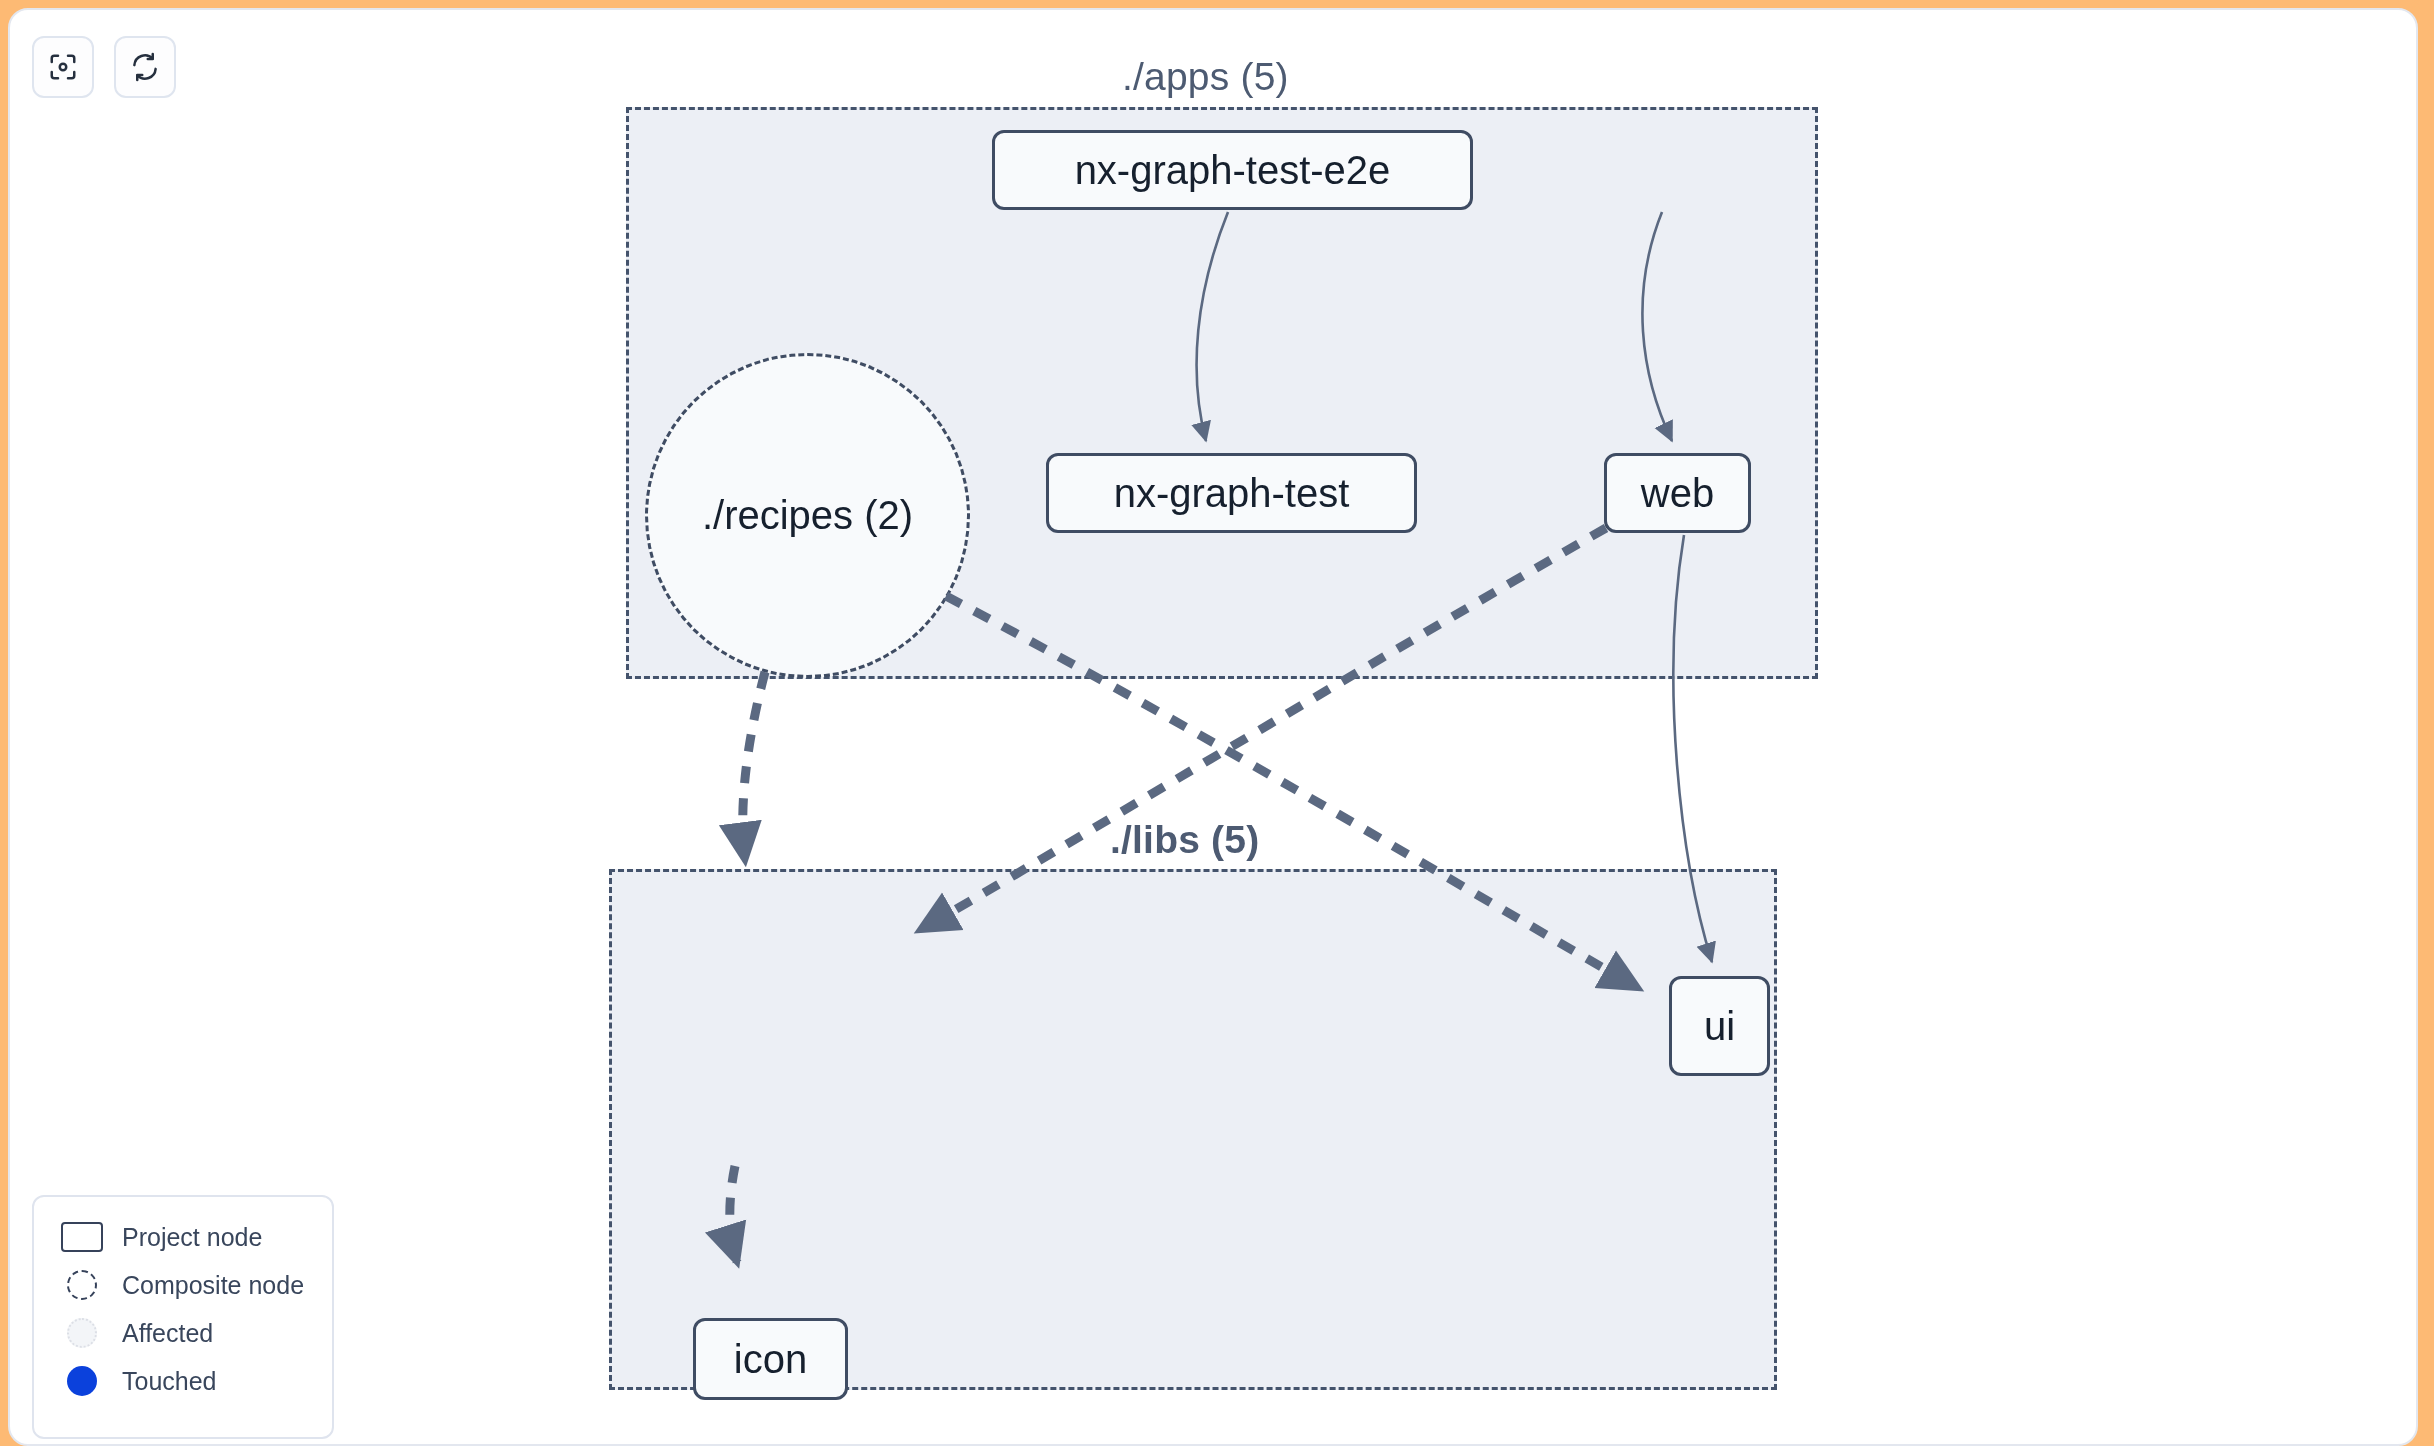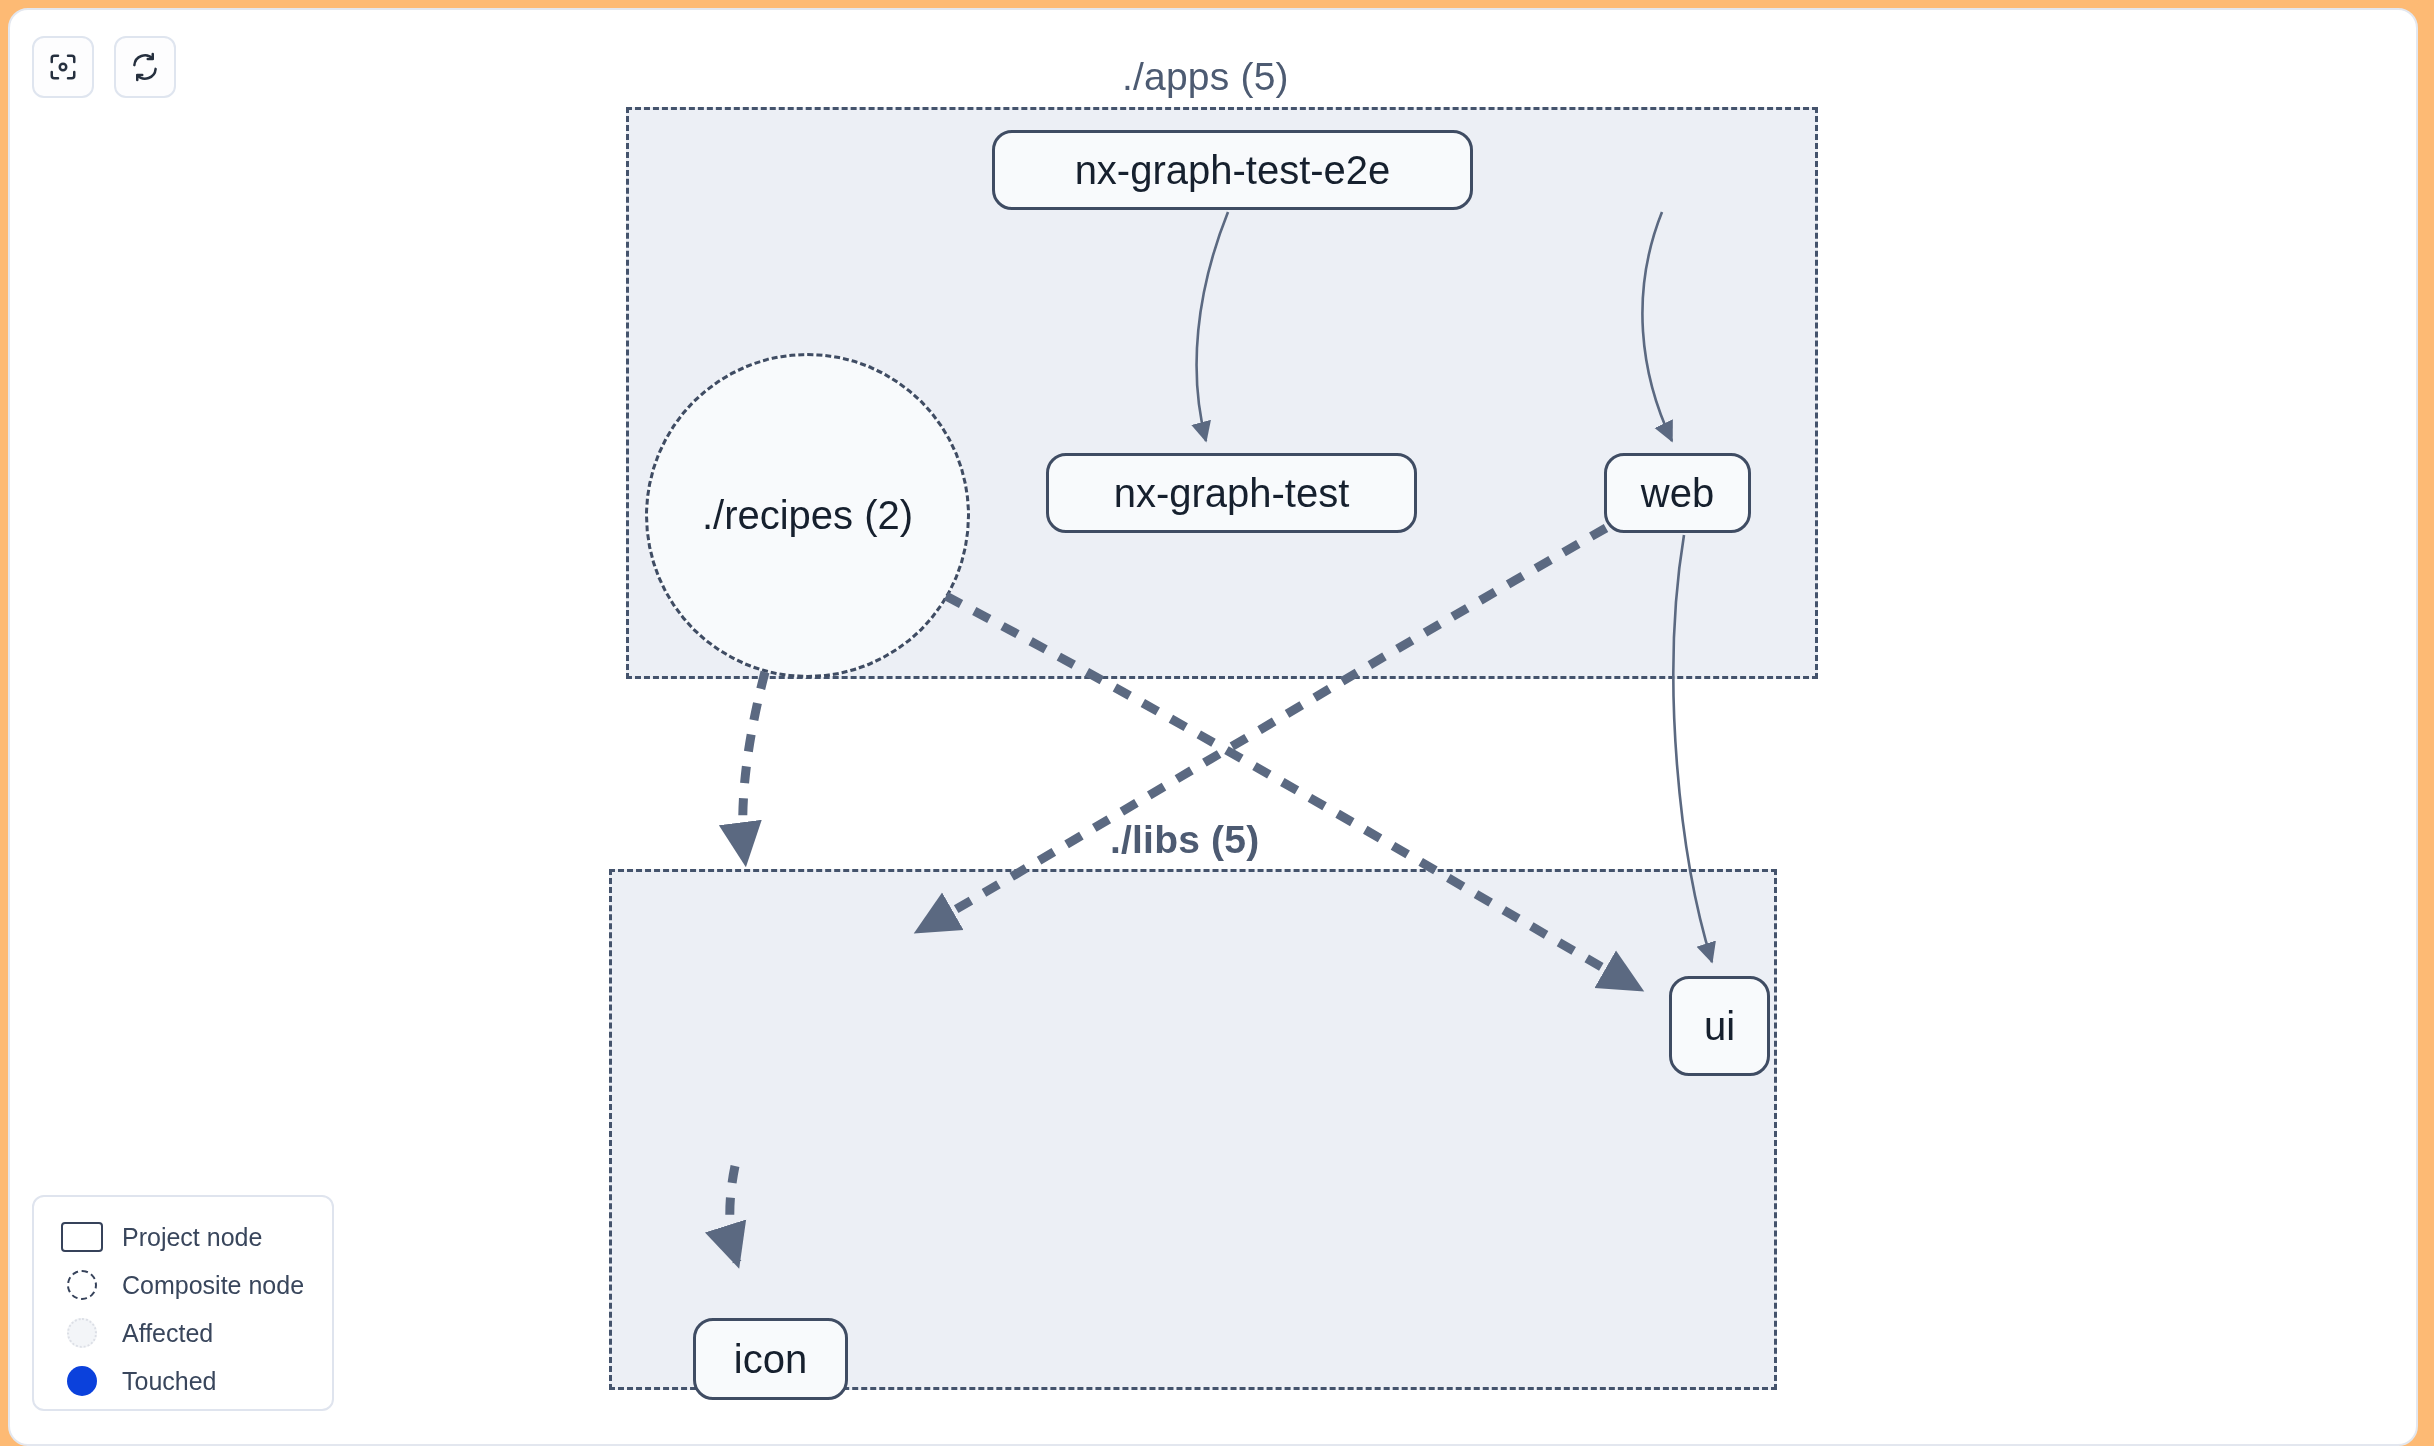--- a/index.html
+++ b/index.html
@@ -84,21 +84,21 @@
     padding: 0 10px;
     white-space: nowrap;
     letter-spacing: 0.2px;
   }
 
   
   .node-rect {
     position: absolute;
     background: #f8fafc;
     border: 3px solid #3f4c63;
-    border-radius: 20px;
+    border-radius: 12px;
     display: flex;
     align-items: center;
     justify-content: center;
     box-sizing: border-box;
     cursor: pointer;
     font-size: 40px;
     color: #16202e;
     white-space: nowrap;
   }
 
@@ -120,21 +120,21 @@
 
   
   .legend {
     position: absolute;
     left: 32px;
     top: 1195px;
     width: 302px;
     border: 2px solid #dfe4ee;
     border-radius: 12px;
     background: #ffffff;
-    padding: 16px 18px 4px 22px;
+    padding: 16px 18px 32px 22px;
     box-sizing: border-box;
     z-index: 50;
   }
   .legend-row {
     display: flex;
     align-items: center;
     height: 48px;
   }
   .legend-swatch {
     width: 52px;

